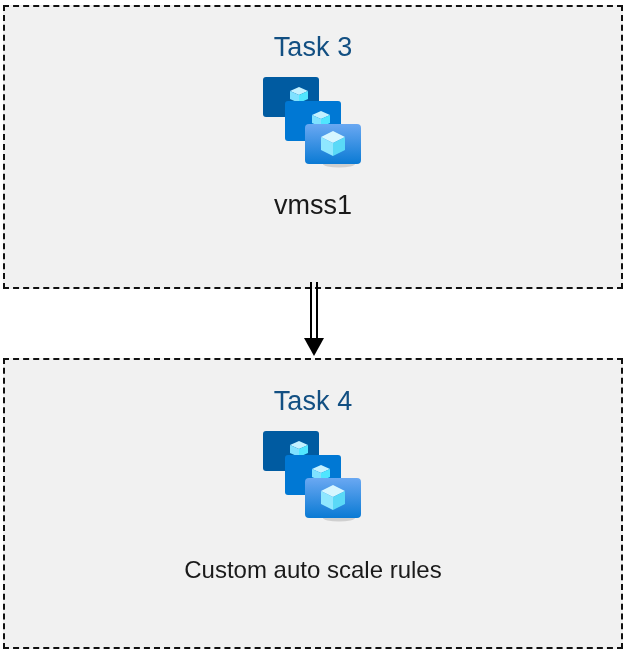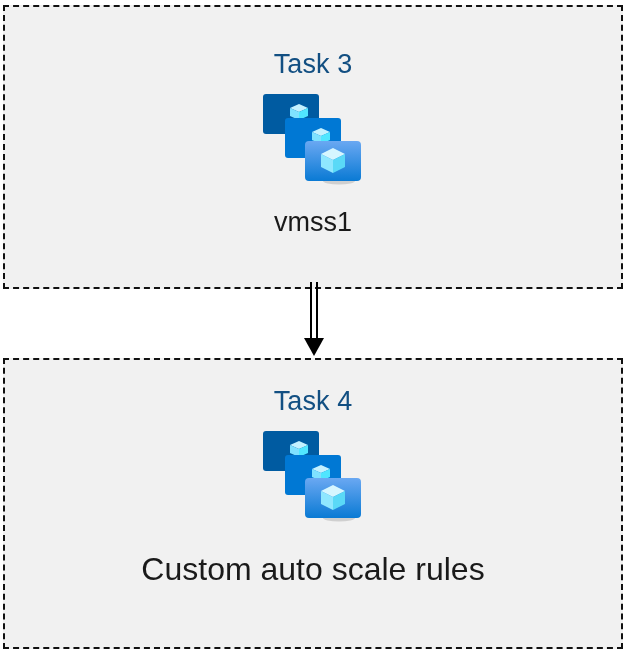--- a/index.html
+++ b/index.html
@@ -46,32 +46,32 @@
   }
 
   .task-title {
     color: #124f82;
     font-size: 27px;
     line-height: 1;
     letter-spacing: 0.1px;
     text-align: center;
     white-space: nowrap;
   }
-  #task-box-3 .task-title { margin-top: 44px; }
+  #task-box-3 .task-title { margin-top: 27px; }
   #task-box-4 .task-title { margin-top: 28px; }
 
   .task-caption {
     color: #1a1a1a;
     font-size: 27px;
     line-height: 33px;
     text-align: center;
     white-space: nowrap;
   }
   #task-box-3 .task-caption { margin-top: 14px; }
-  #task-box-4 .task-caption { margin-top: 24px; font-size: 32px; }
+  #task-box-4 .task-caption { margin-top: 24px; font-size: 24px; }
 
   
   .vmss-icon {
     display: block;
   }
   #task-box-3 .vmss-icon { margin-top: 12px; }
   #task-box-4 .vmss-icon { margin-top: 12px; }
 
   
   .connector {

